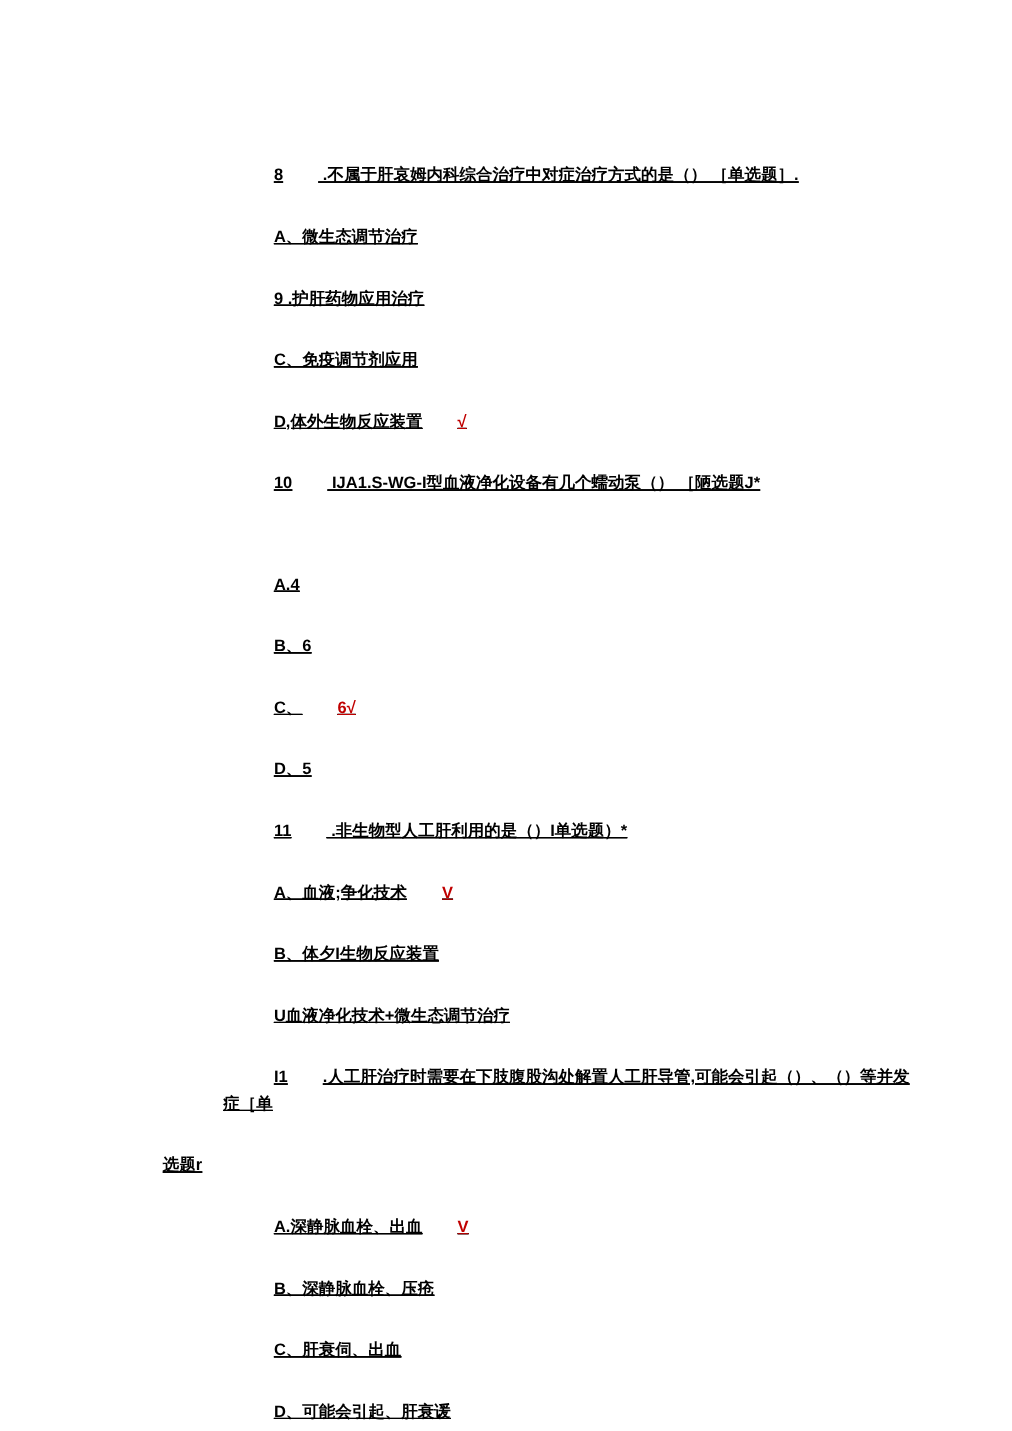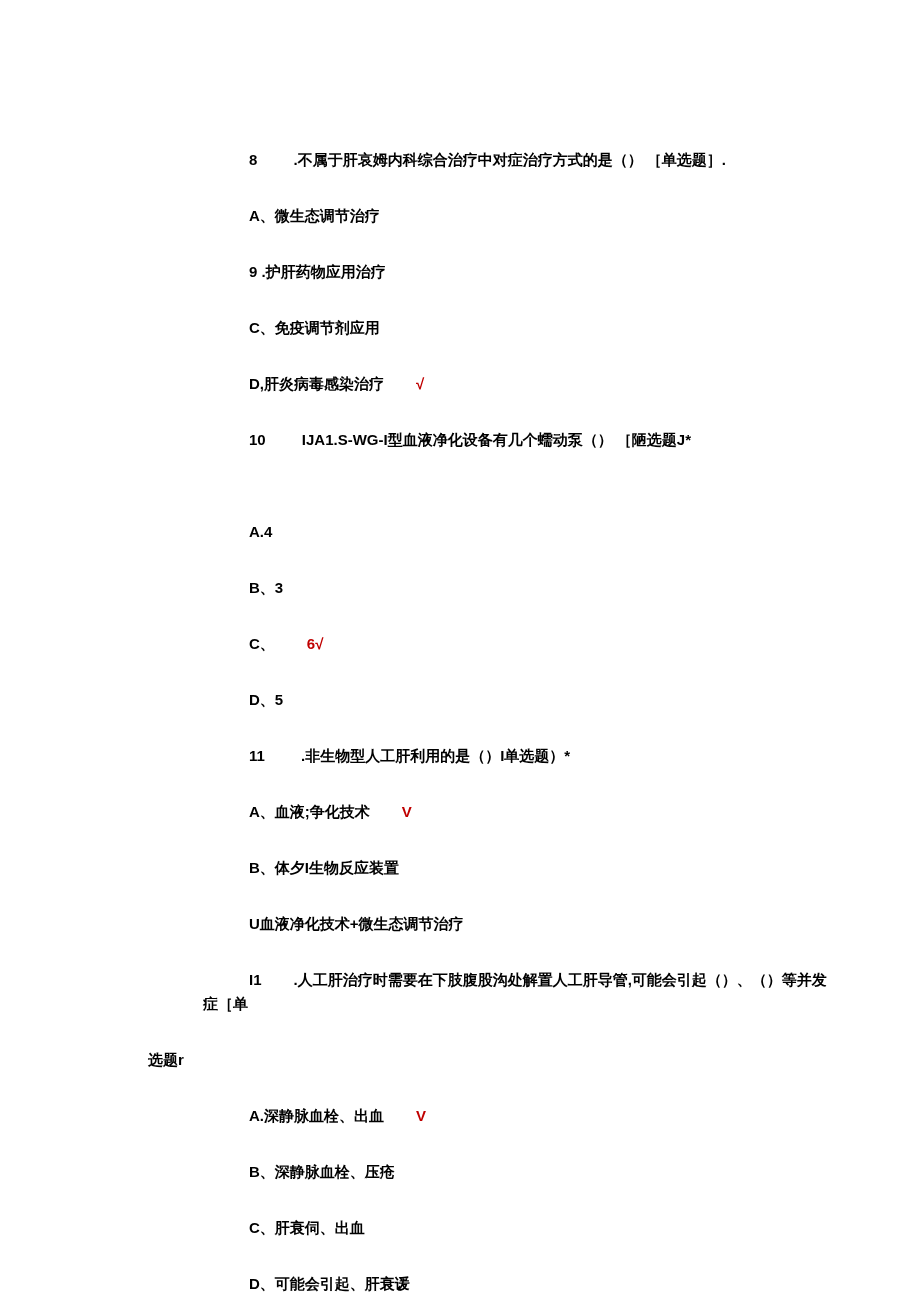--- a/index.html
+++ b/index.html
@@ -1,18 +1,19 @@
 <!DOCTYPE html>
 <html><head>
   <meta charset="utf-8">
   <style>
     * {
       margin: 16px;
       padding: 0;
       box-sizing: border-box;
+      text-decoration: underline;
     }
     body {
       font-family: "Microsoft YaHei", "SimHei", sans-serif;
       background: #ffffff;
       width: 920px;
       padding: 100px 100px 60px 155px;
       font-size: 15px;
       line-height: 1.6;
       color: #000;
       font-weight: bold;
@@ -38,32 +39,32 @@
 <div class="line">
   <span>A、微生态调节治疗</span>
 </div>
 <div class="line">
   <span>9 .护肝药物应用治疗</span>
 </div>
 <div class="line">
   <span>C、免疫调节剂应用</span>
 </div>
 <div class="line">
-  <span>D,肝炎病毒感染治疗</span><span class="correct">√</span>
+  <span>D,体外生物反应装置</span><span class="correct">√</span>
 </div>
 
 <div class="line">
   <span>10</span><span>  IJA1.S-WG-I型血液净化设备有几个蠕动泵（） ［陋选题J*</span>
 </div>
 <div style="height:20px;"></div>
 <div class="line">
   <span>A.4</span>
 </div>
 <div class="line">
-  <span>B、3</span>
+  <span>B、6</span>
 </div>
 <div class="line">
   <span>C、</span><span class="correct">6√</span>
 </div>
 <div class="line">
   <span>D、5</span>
 </div>
 
 <div class="line">
   <span>11</span><span> .非生物型人工肝利用的是（）I单选题）*</span>

